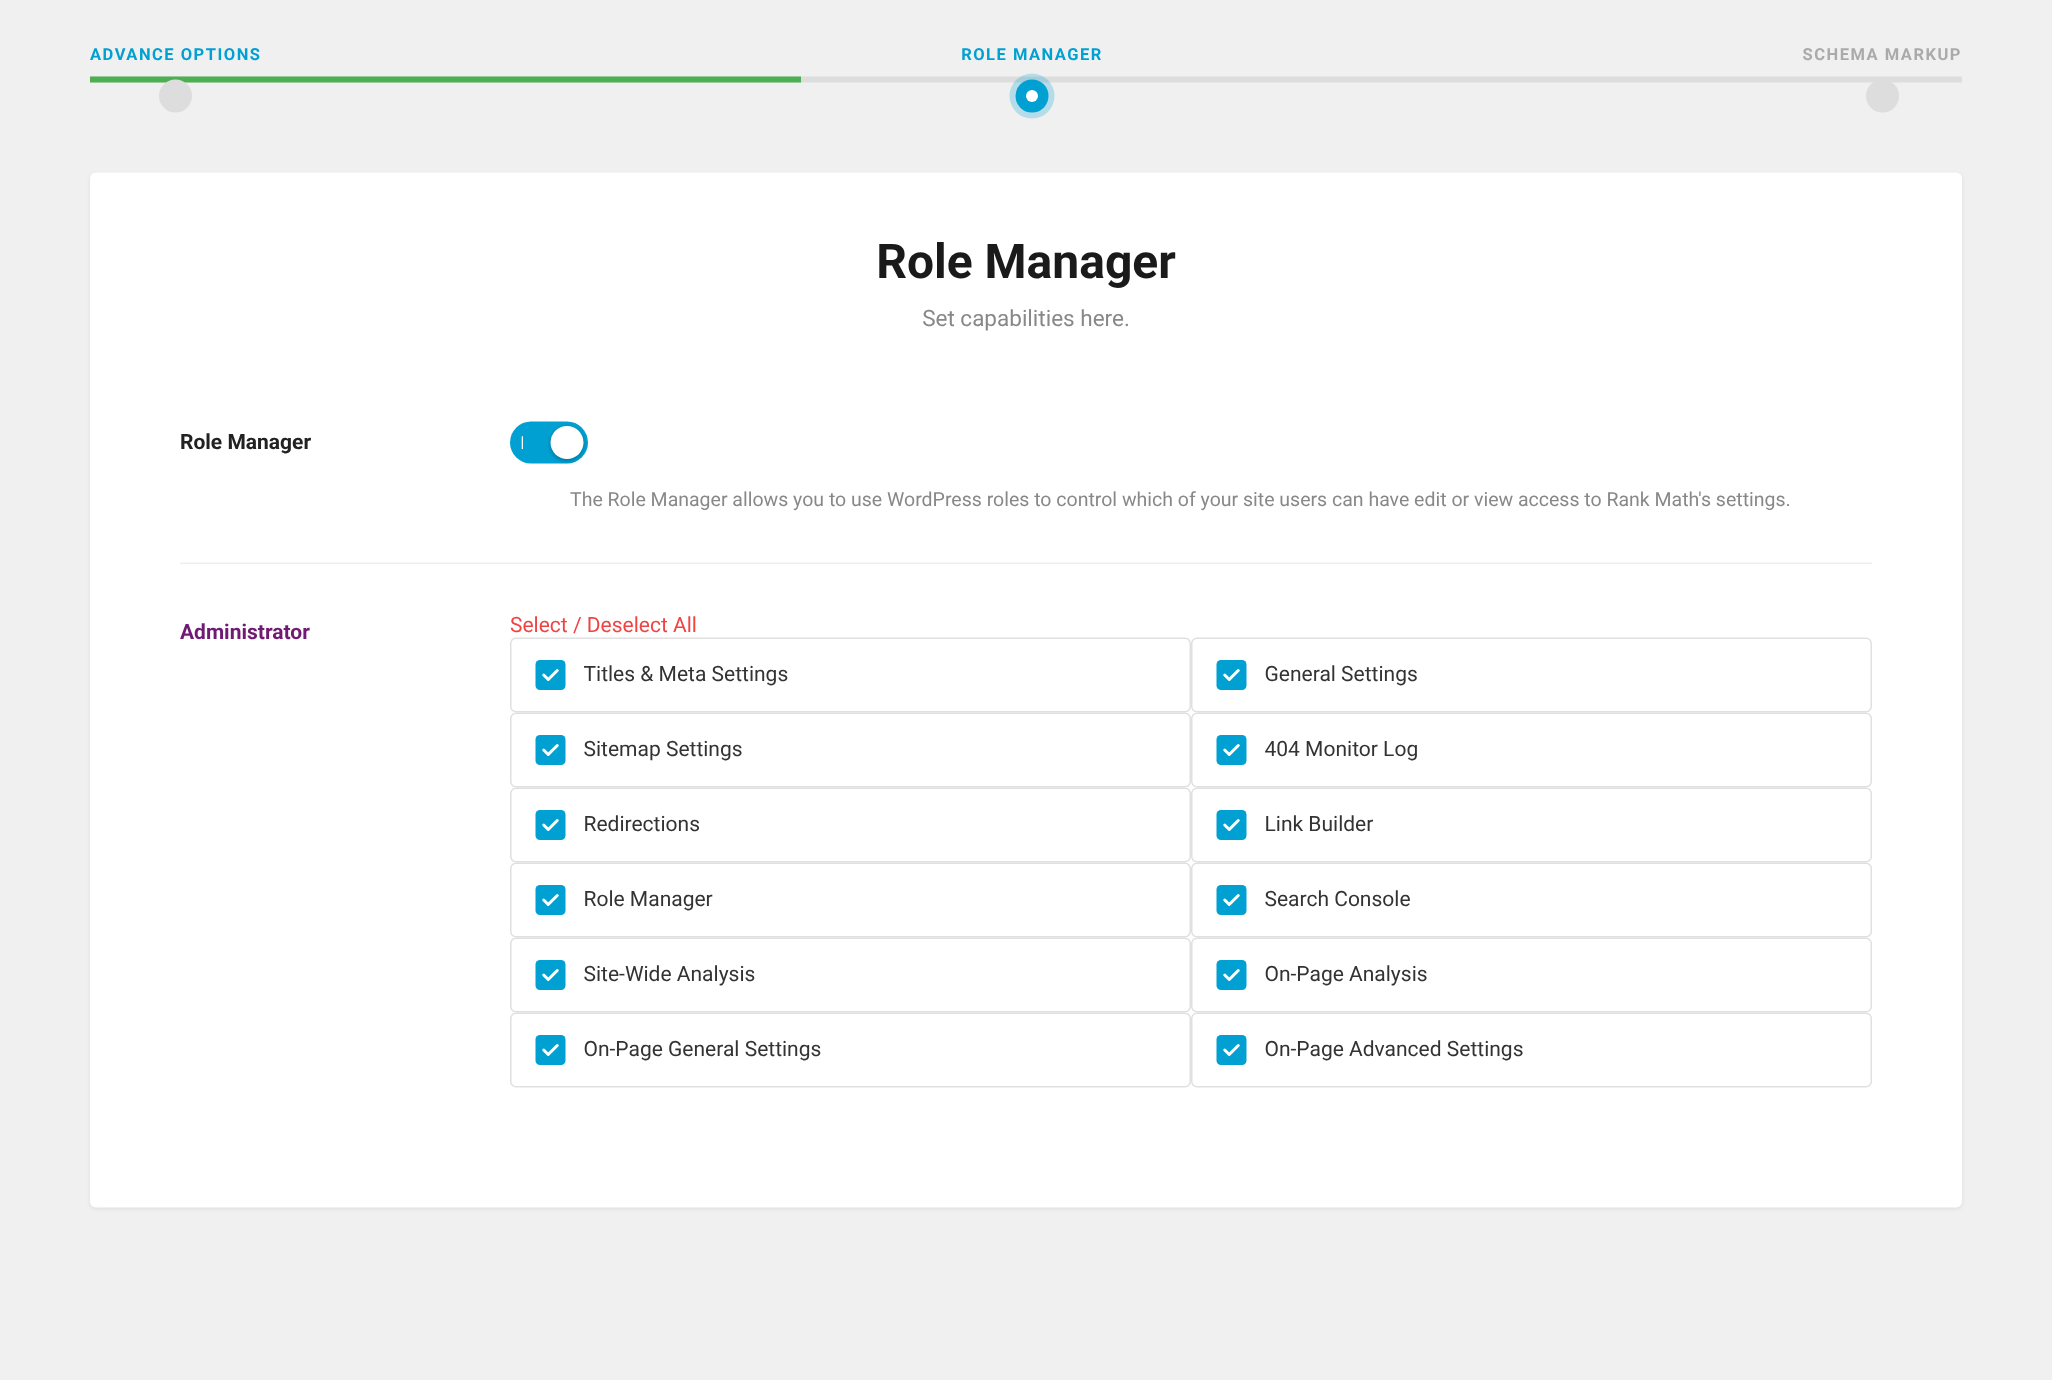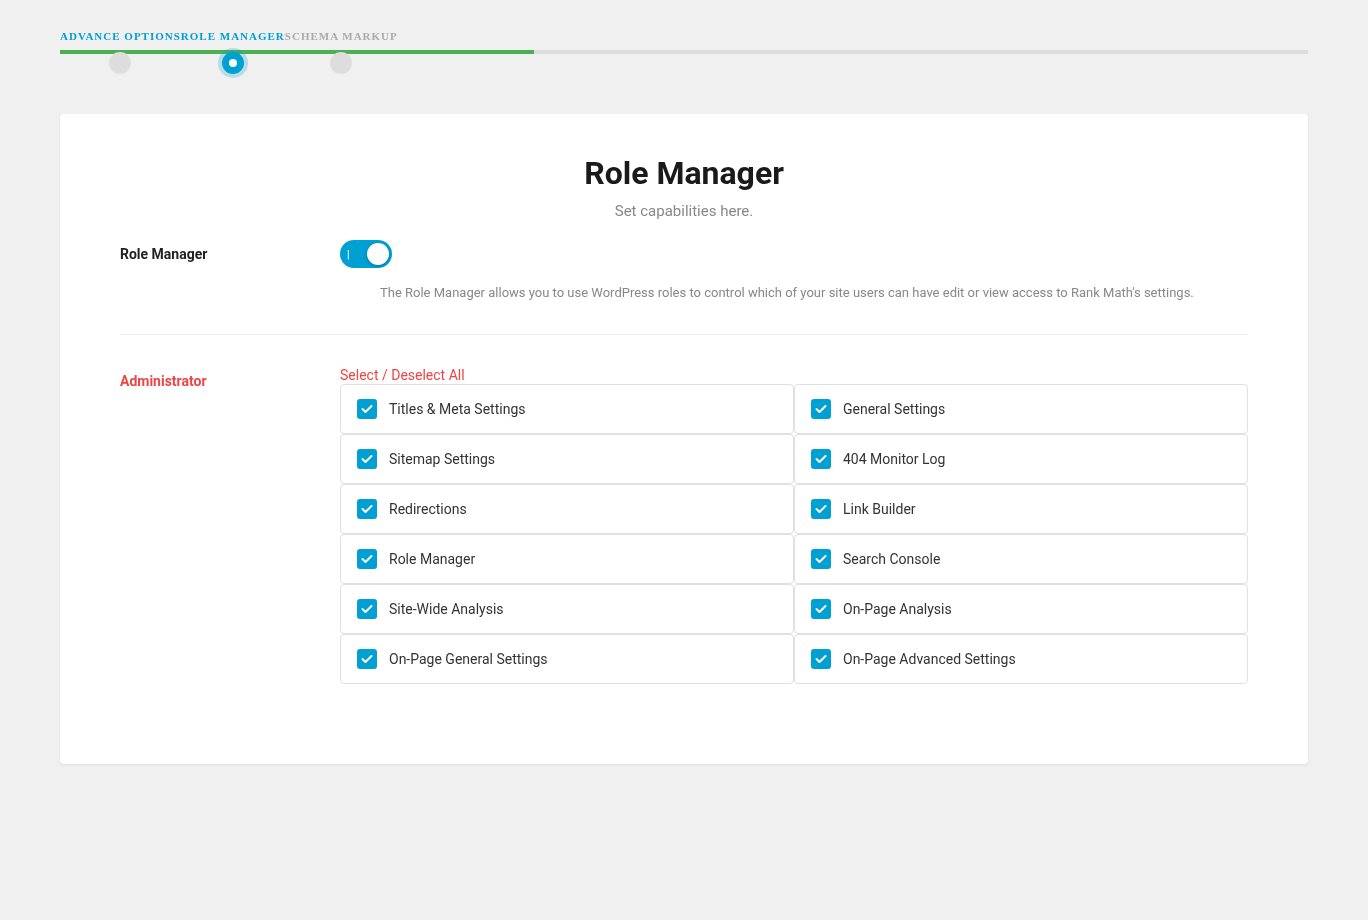--- a/index.html
+++ b/index.html
@@ -11,23 +11,22 @@
 
     
     .wizard-header {
       background: #f0f0f0;
       padding: 30px 60px 40px;
     }
 
     .wizard-steps {
       display: flex;
       align-items: center;
-      justify-content: flex-start;
+      justify-content: space-between;
       position: relative;
-      font-family: Liberation Serif, serif;
     }
 
     .wizard-steps-track {
       position: absolute;
       top: 50%;
       left: 0;
       right: 0;
       height: 4px;
       background: #ddd;
       transform: translateY(-50%);
@@ -103,20 +102,21 @@
       font-size: 32px;
       font-weight: 700;
       color: #1a1a1a;
       margin-bottom: 10px;
     }
 
     .card-subtitle {
       text-align: center;
       font-size: 15px;
       color: #888;
+      margin-bottom: 40px;
     }
 
     
     .setting-row {
       display: flex;
       align-items: flex-start;
       gap: 40px;
       padding: 20px 0;
     }
 
@@ -183,21 +183,21 @@
     .admin-row {
       display: flex;
       align-items: flex-start;
       gap: 40px;
       padding: 20px 0;
     }
 
     .admin-label {
       font-size: 14px;
       font-weight: 700;
-      color: #ef4444;
+      color: #701a75;
       min-width: 180px;
       padding-top: 8px;
     }
 
     .admin-content {
       flex: 1;
     }
 
     .select-deselect {
       color: #ef4444;

